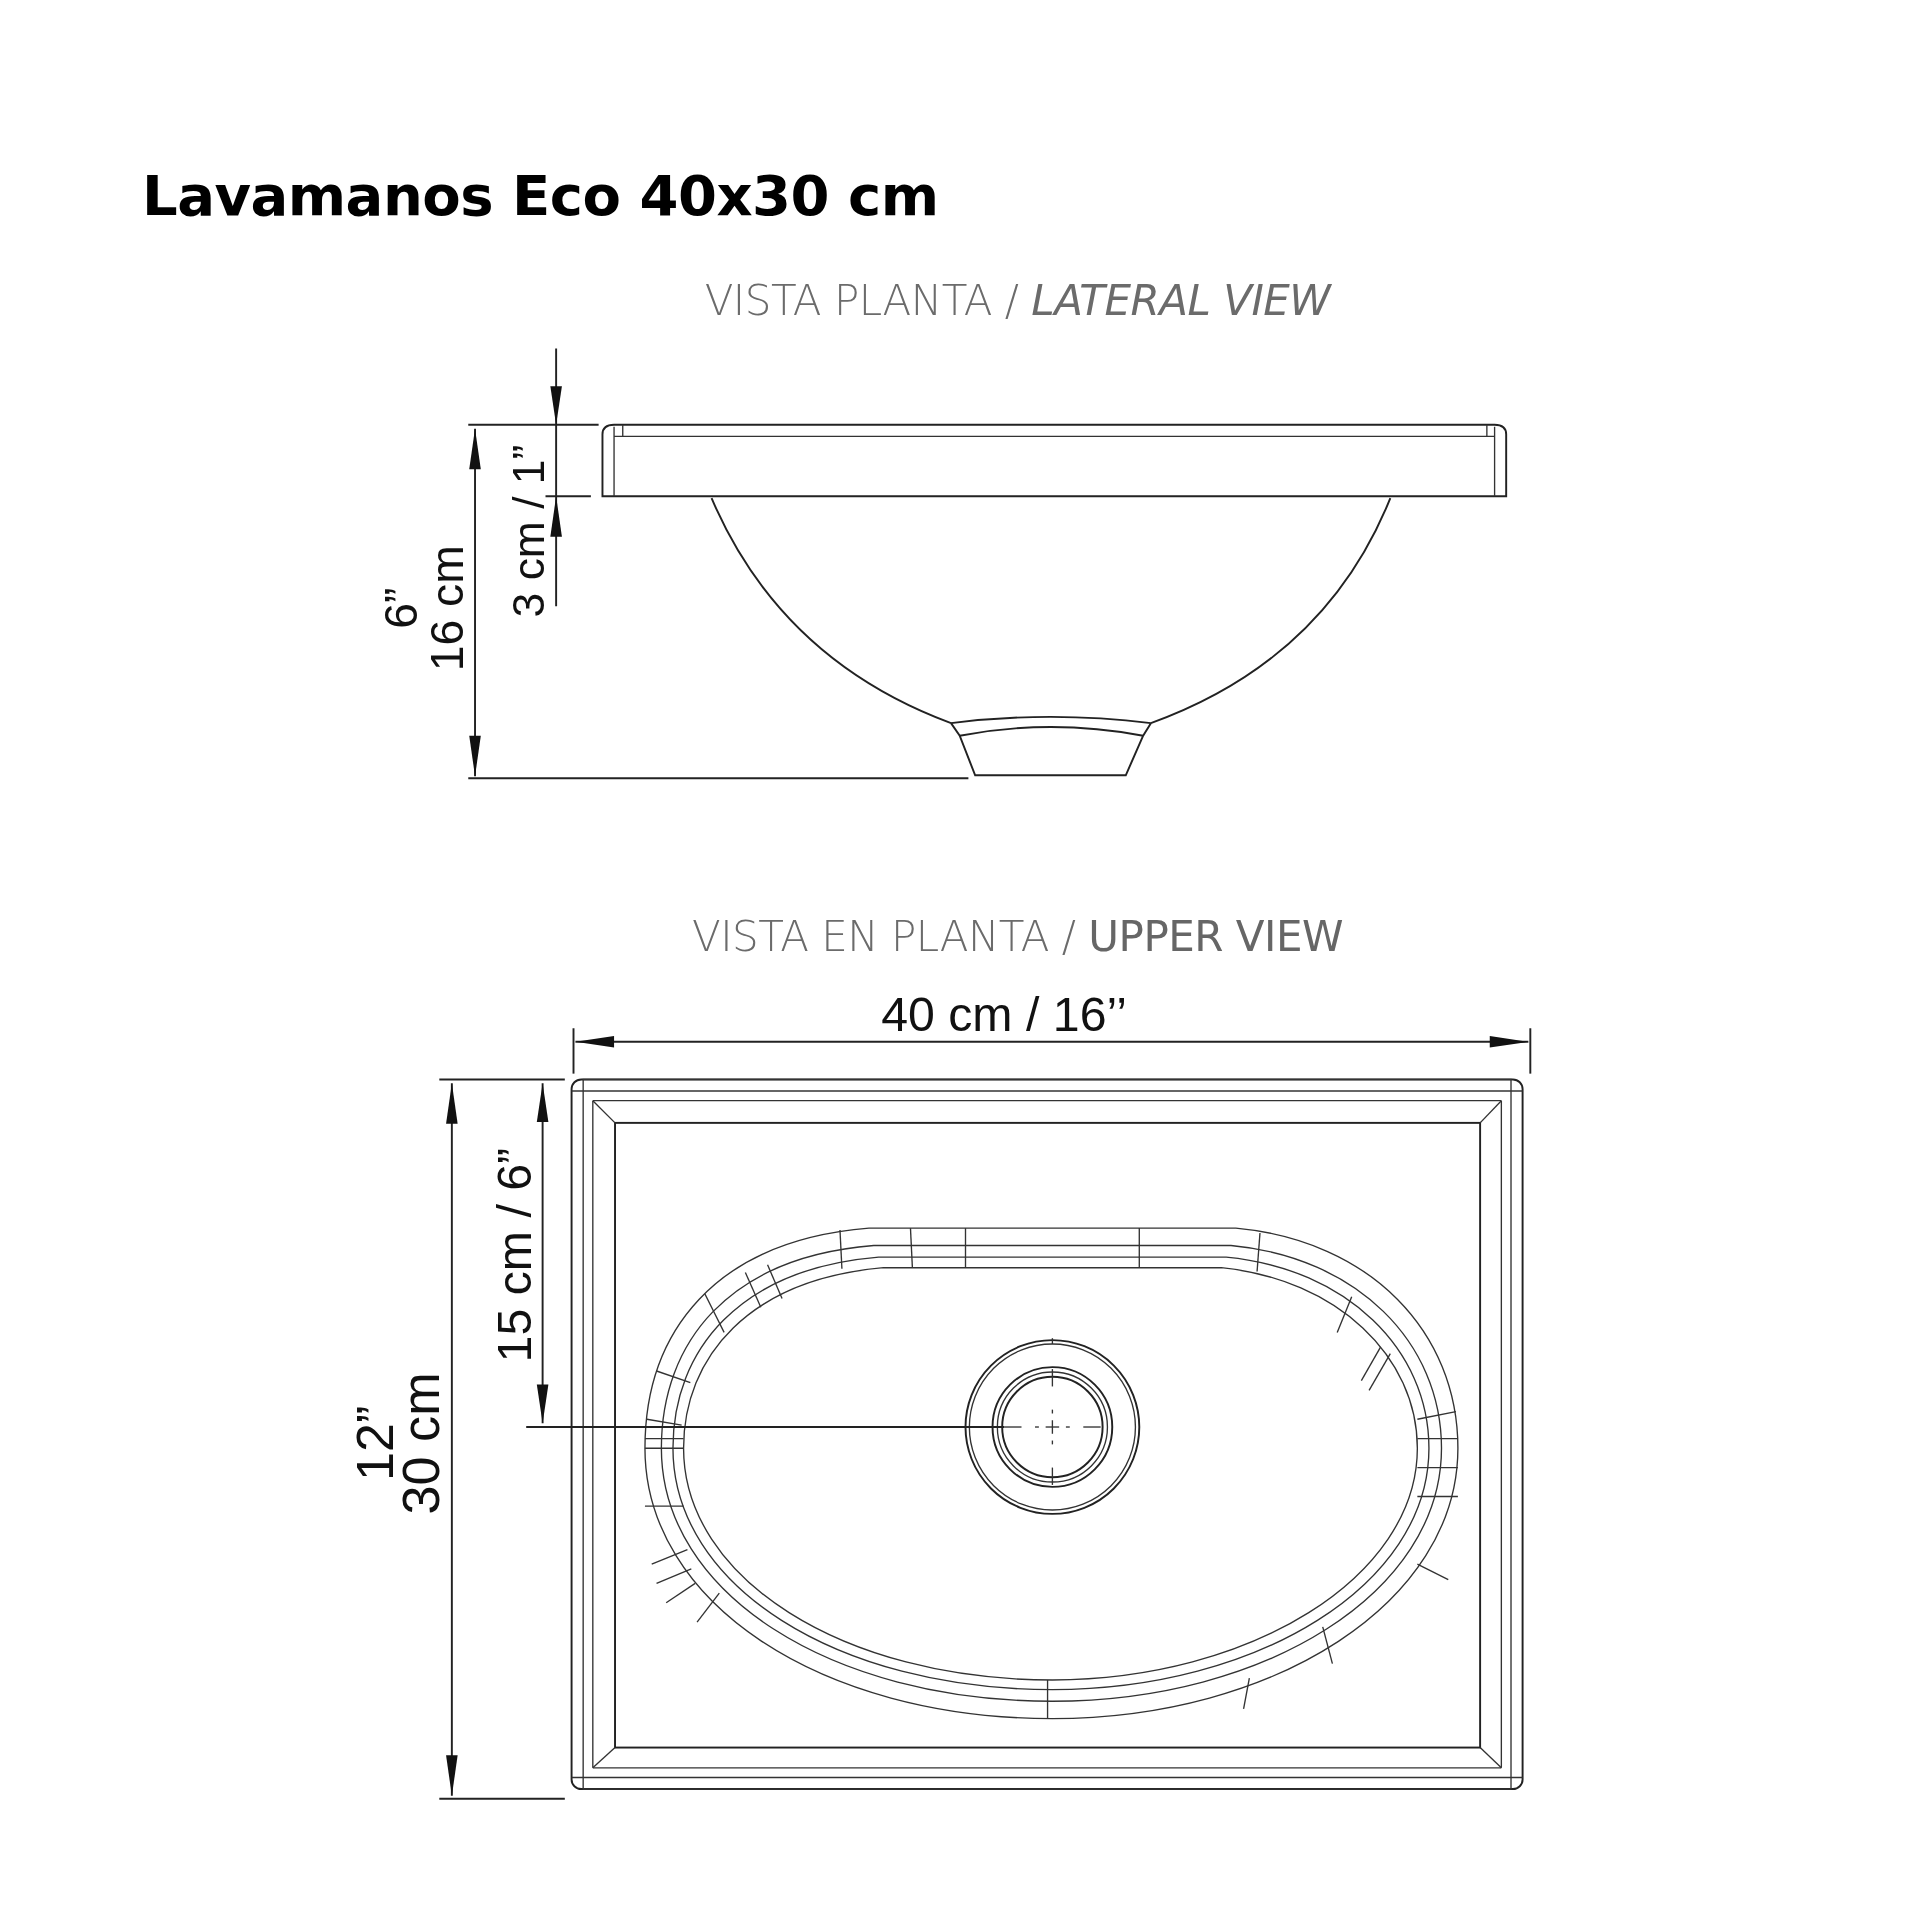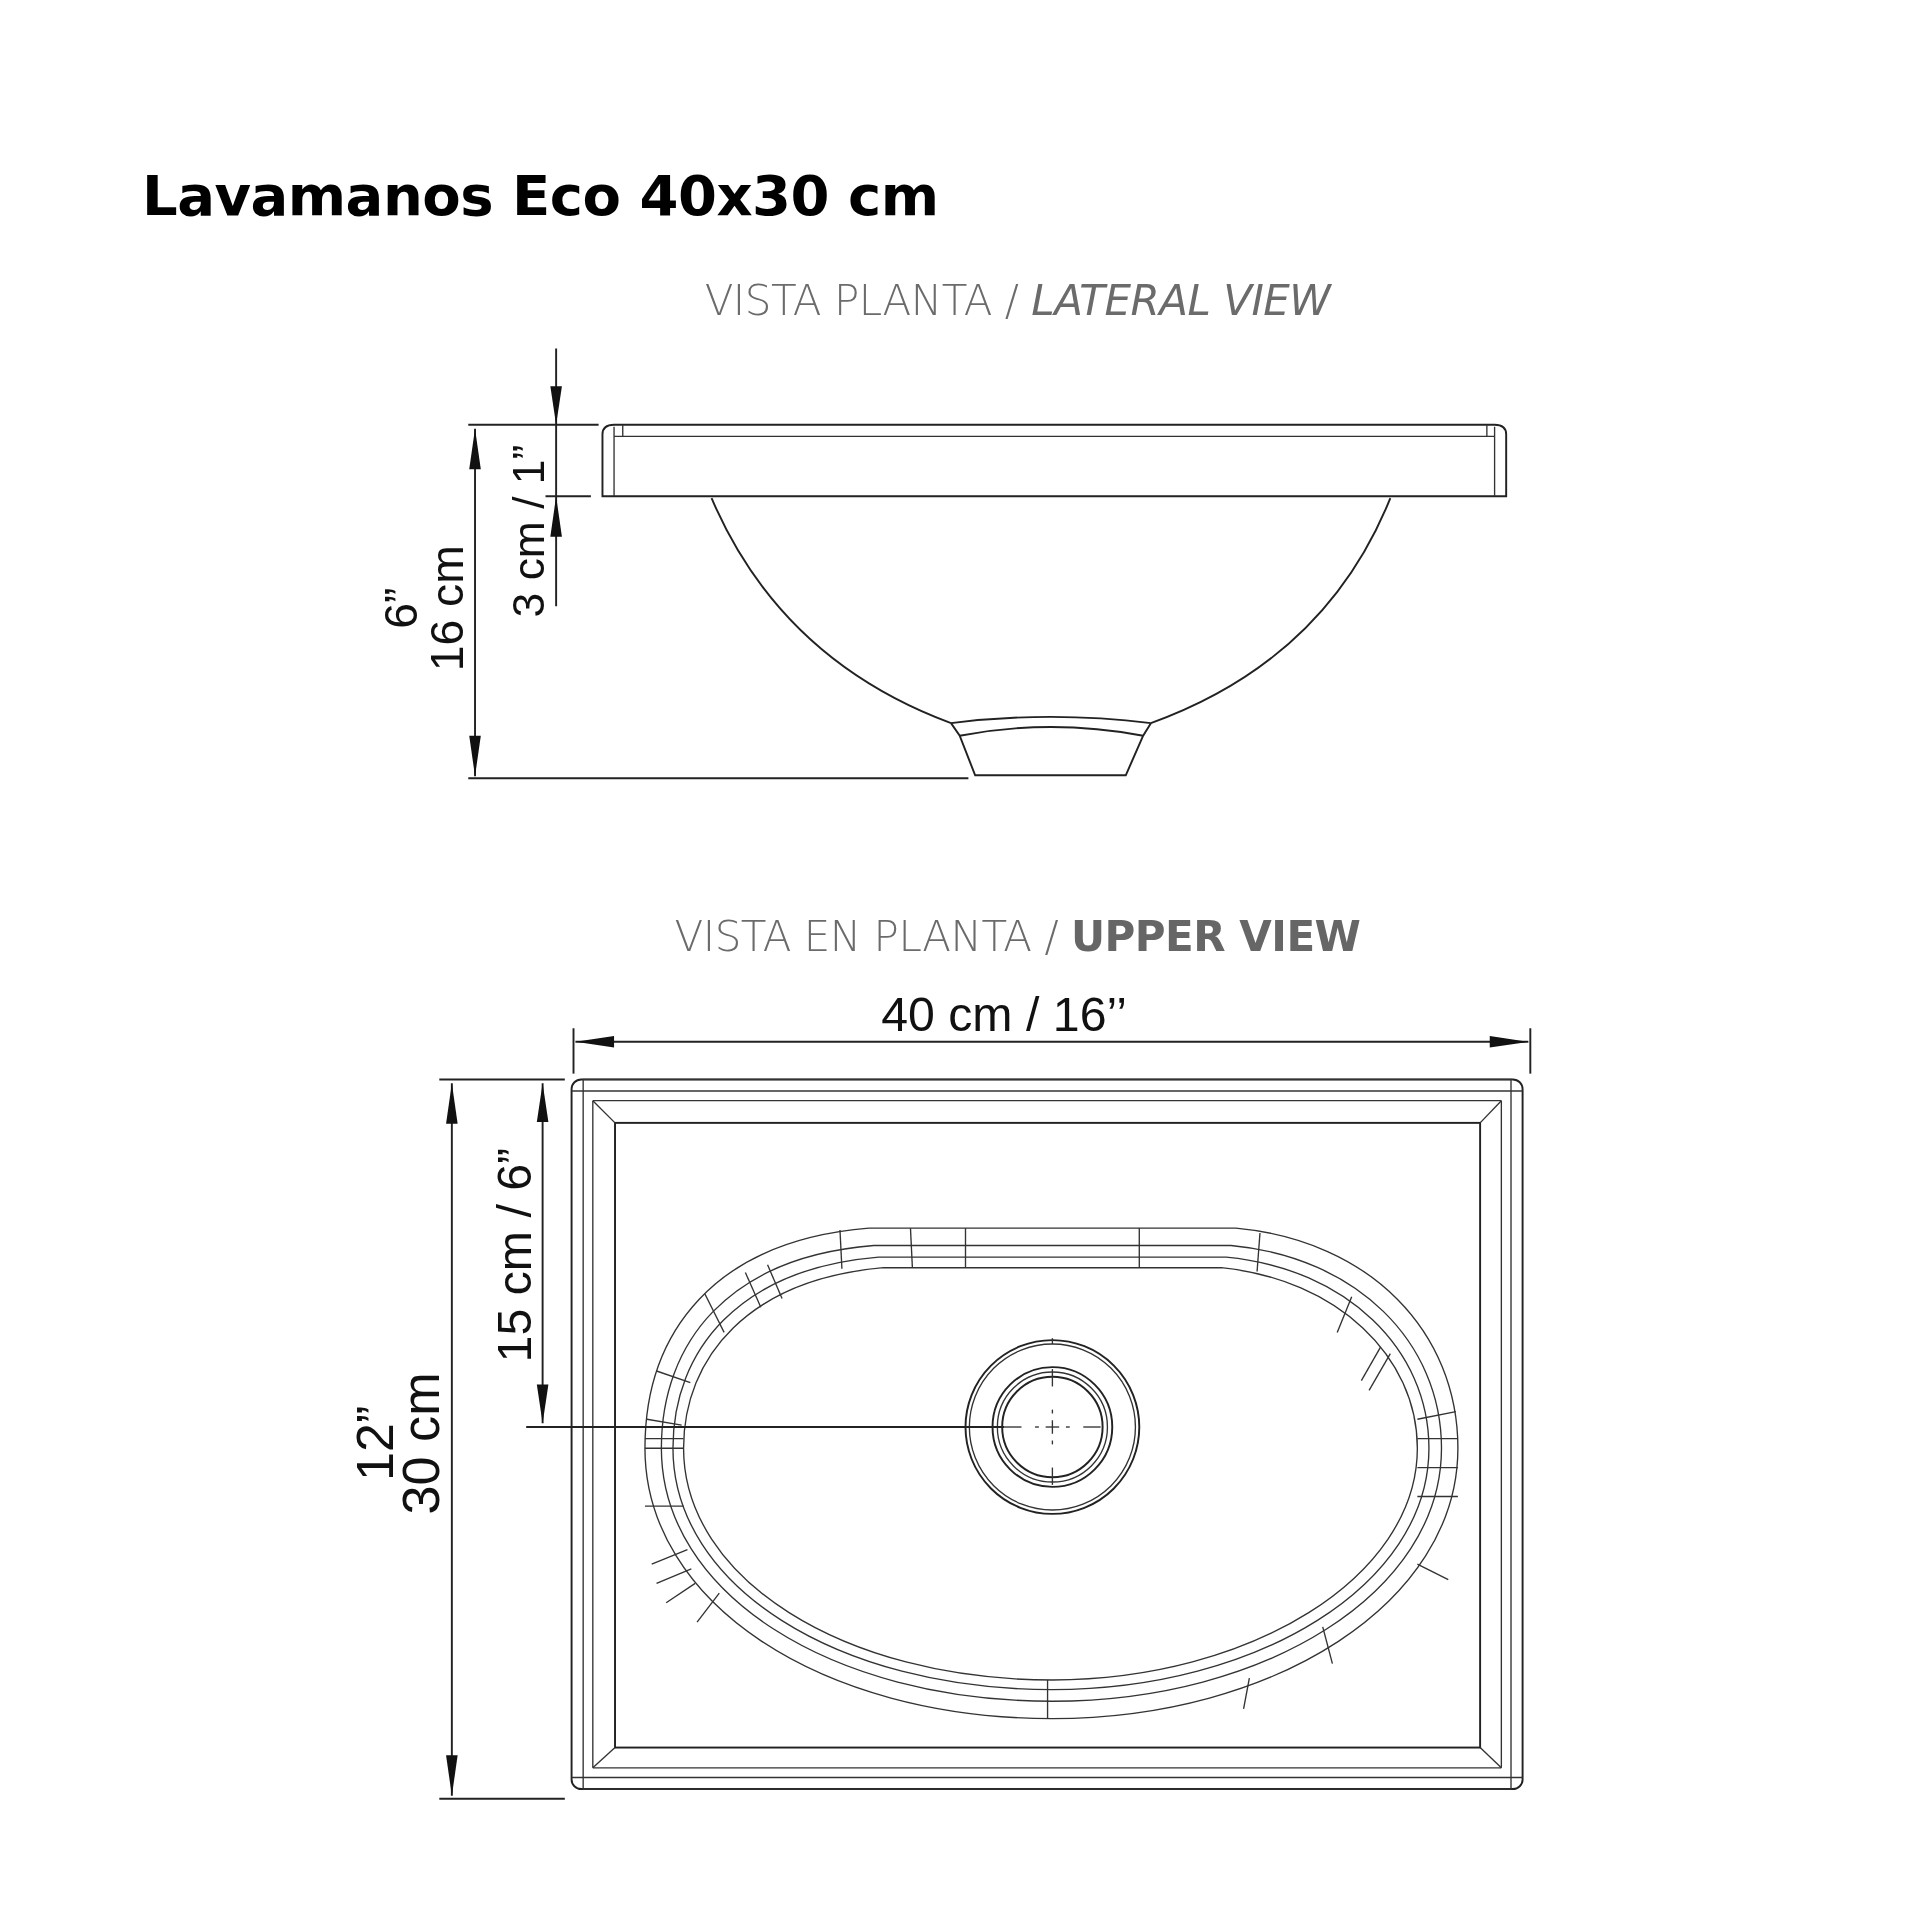--- a/index.html
+++ b/index.html
@@ -9,21 +9,21 @@
       font-family: "DejaVu Sans", sans-serif; font-size: 56px; color: #000000;
       letter-spacing: -0.5px; white-space: nowrap; font-weight: bold; margin-top: 36px;
     }
     .view-heading {
       position: absolute; left: 0; width: 2035px; text-align: center;
       font-family: "DejaVu Sans", sans-serif; font-size: 42px; color: #6b6b6b;
       white-space: nowrap; letter-spacing: -0.5px;
     }
     .view-heading .light { font-weight: 300; }
     .view-heading .italic { font-style: italic; text-align: right; }
-    .view-heading .bold { font-weight: bold; color: #666666; }
+    .view-heading .bold { font-weight: normal; color: #666666; }
     .dim-text {
       font-family: "Liberation Sans", sans-serif; fill: #111111;
     }
     svg.drawing { position: absolute; left: 0; top: 0; }
     .ln { stroke: #222222; fill: none; stroke-width: 2; }
     .ln-thin { stroke: #333333; fill: none; stroke-width: 1.4; }
     .dim { stroke: #222222; fill: none; stroke-width: 2; }
     .arrow { fill: #111111; stroke: none; }
   </style>
 </head>

